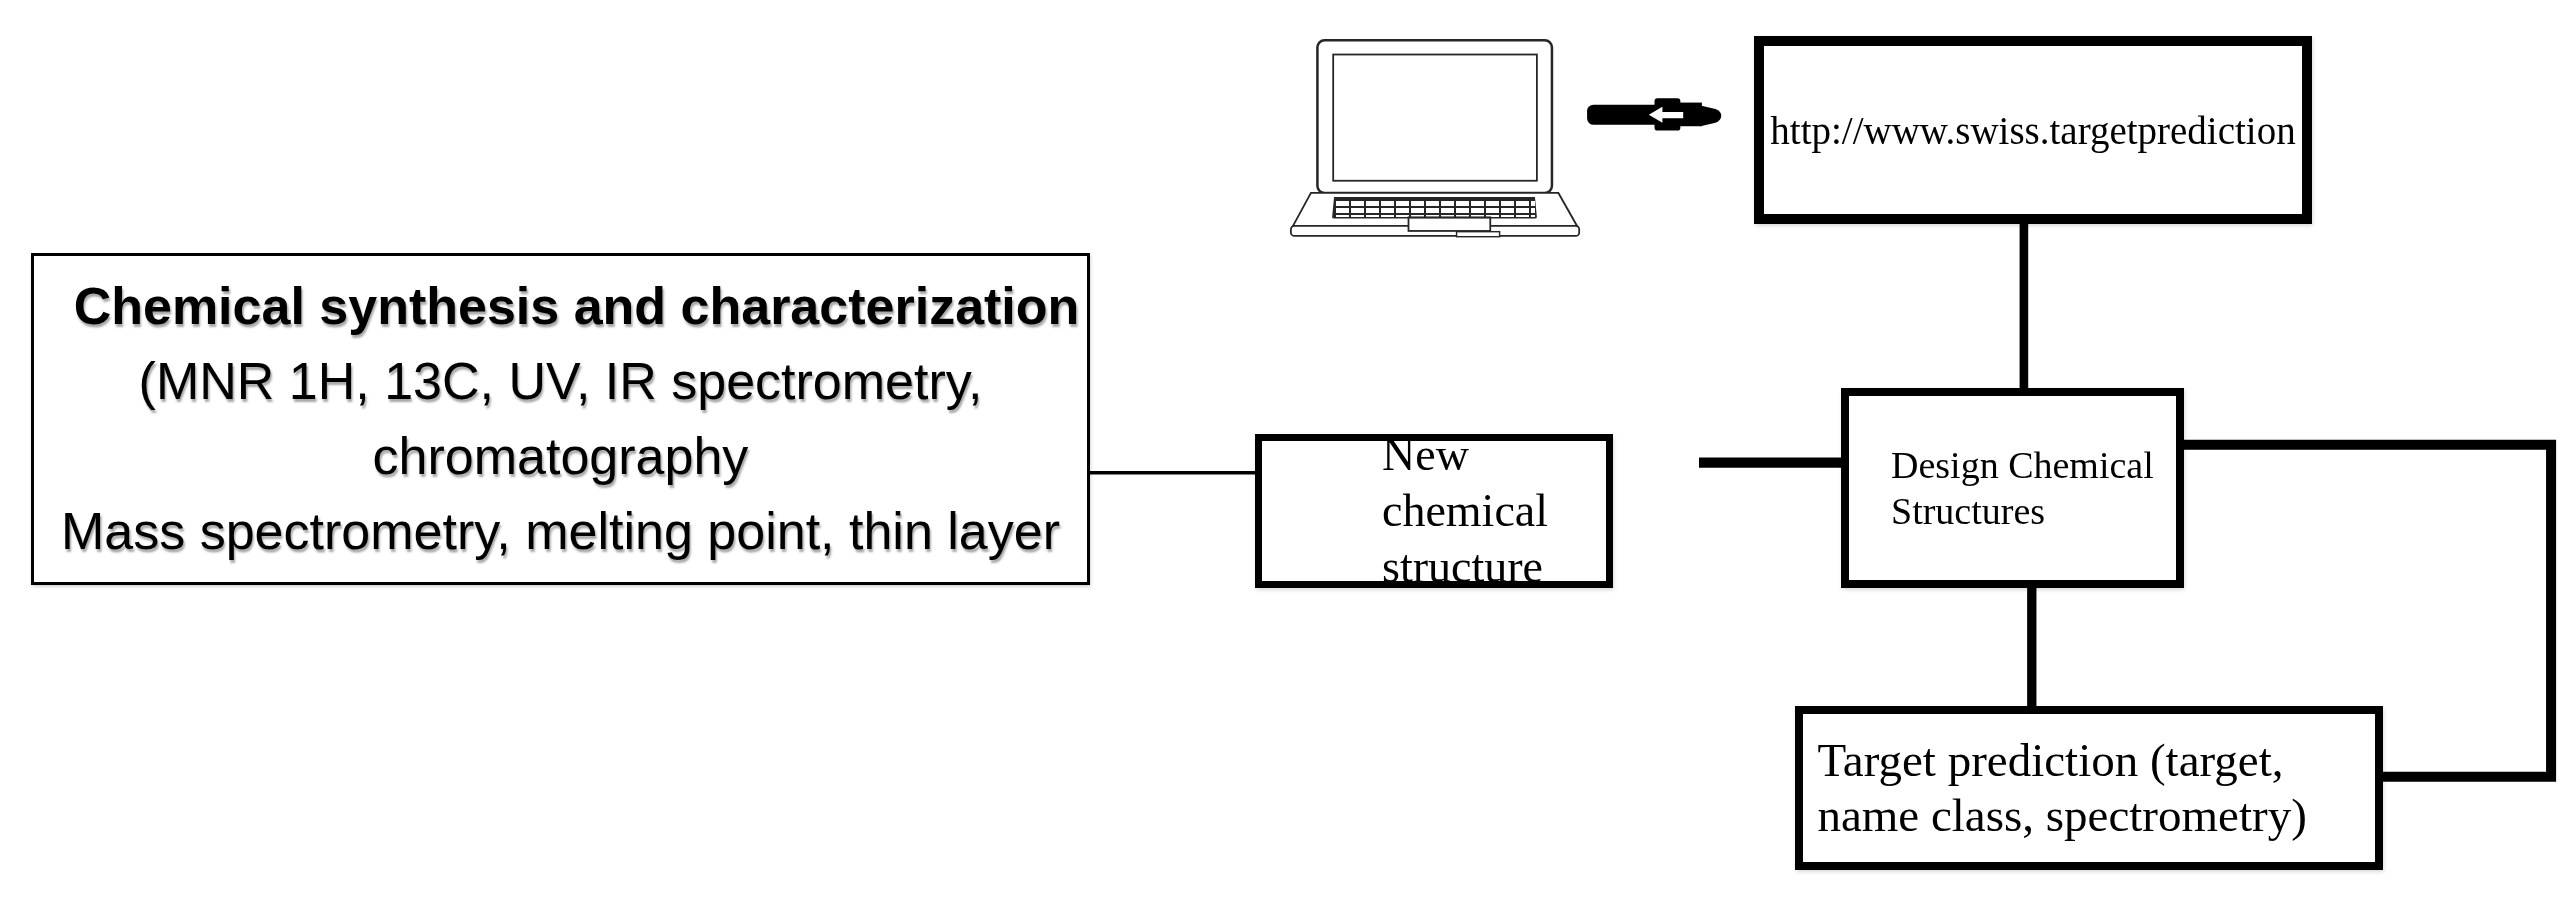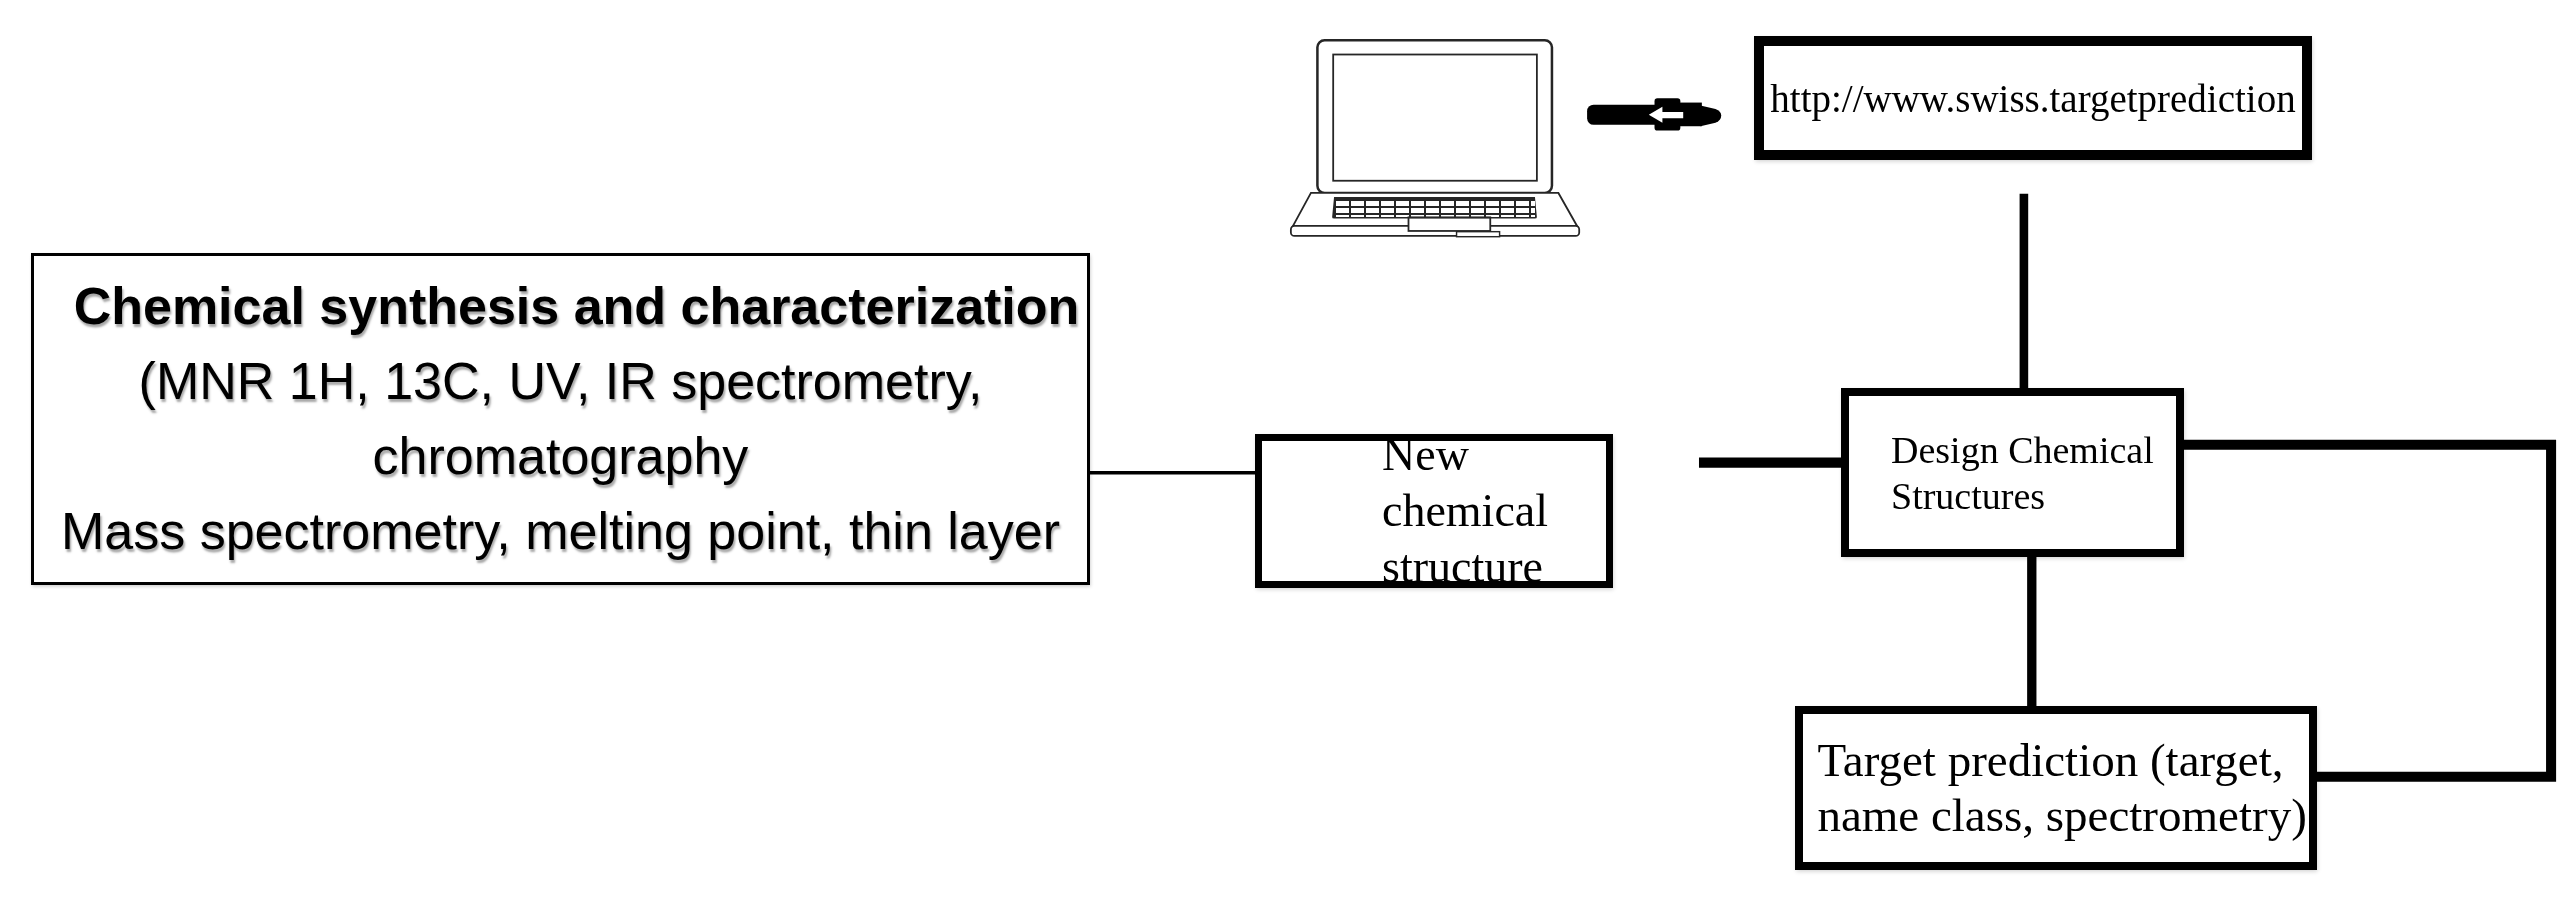--- a/index.html
+++ b/index.html
@@ -32,49 +32,49 @@
     font-size:52px;line-height:75px;
     letter-spacing:0px;
     padding:7.2px 1.4px;
     text-shadow:1.4px 2.9px 2.2px rgba(0,0,0,0.35);
     box-shadow:1.4px 2.2px 3.6px rgba(0,0,0,0.22);
   }
   .box-synthesis .t-bold{font-weight:bold;margin-left:32px;}
 
   
   .box-url{
-    left:1754px;top:36px;width:558px;height:124px;
+    left:1754px;top:36px;width:558px;height:188px;
     border-width:10px;
     align-items:center;
     font-size:39px;line-height:43px;
     box-shadow:1.4px 2.2px 4.3px rgba(0,0,0,0.18);
   }
 
   
   .box-newchem{
     left:1255px;top:393px;width:358px;height:154px;
     border-width:7.2px;
     font-size:46px;line-height:56px;
     padding-left:120px;
     box-shadow:1.4px 2.2px 4.3px rgba(0,0,0,0.18);
     margin-top:41px;
   }
 
   
   .box-design{
-    left:1841px;top:388px;width:343px;height:169px;
+    left:1841px;top:388px;width:343px;height:200px;
     border-width:8px;
     font-size:38px;line-height:46px;
     padding-left:42px;
     box-shadow:1.4px 2.2px 4.3px rgba(0,0,0,0.18);
   }
 
   
   .box-target{
-    left:1795px;top:706px;width:522px;height:164px;
+    left:1795px;top:706px;width:588px;height:164px;
     border-width:8.6px;
     font-size:47px;line-height:55px;
     padding-left:14.4px;
     box-shadow:1.4px 2.2px 4.3px rgba(0,0,0,0.18);
   }
 
   
   .keyboard{
     position:absolute;
     left:1332px;top:197px;width:205px;height:21.5px;

